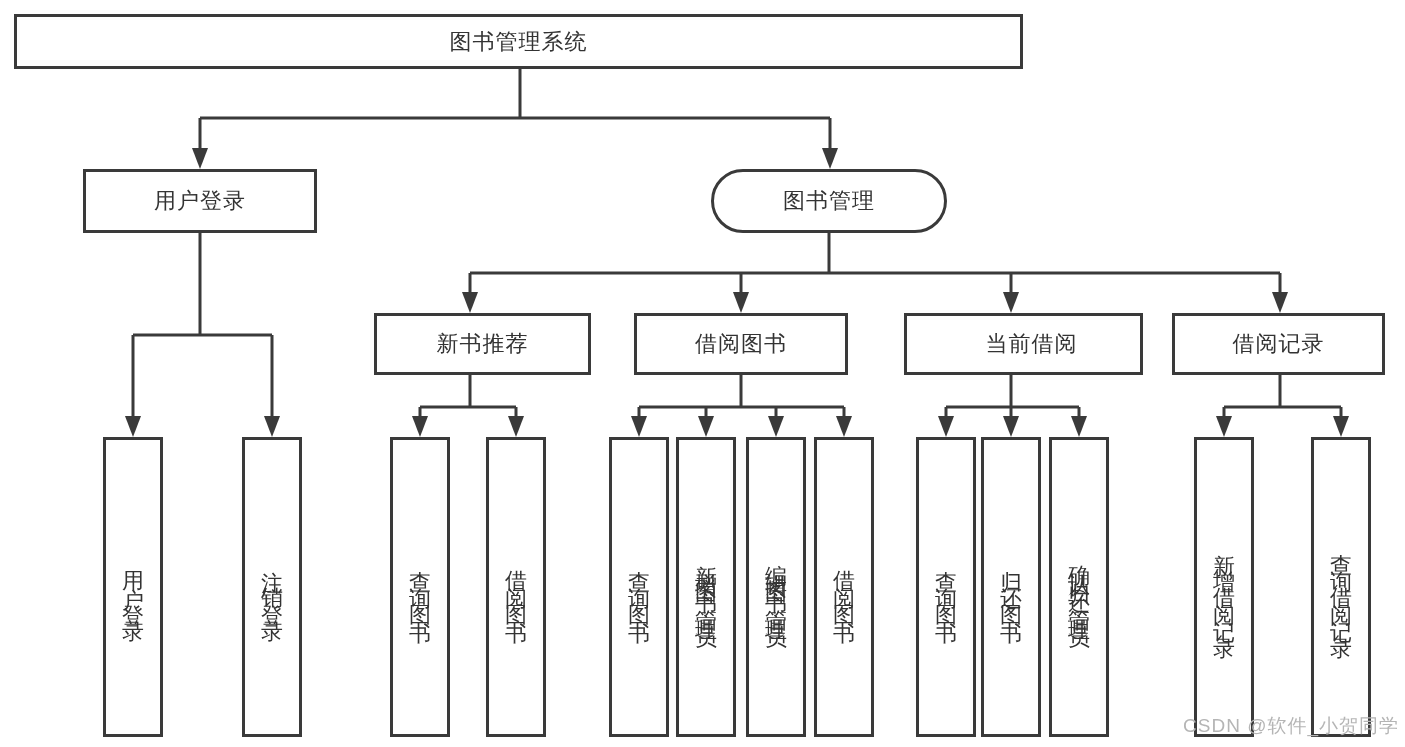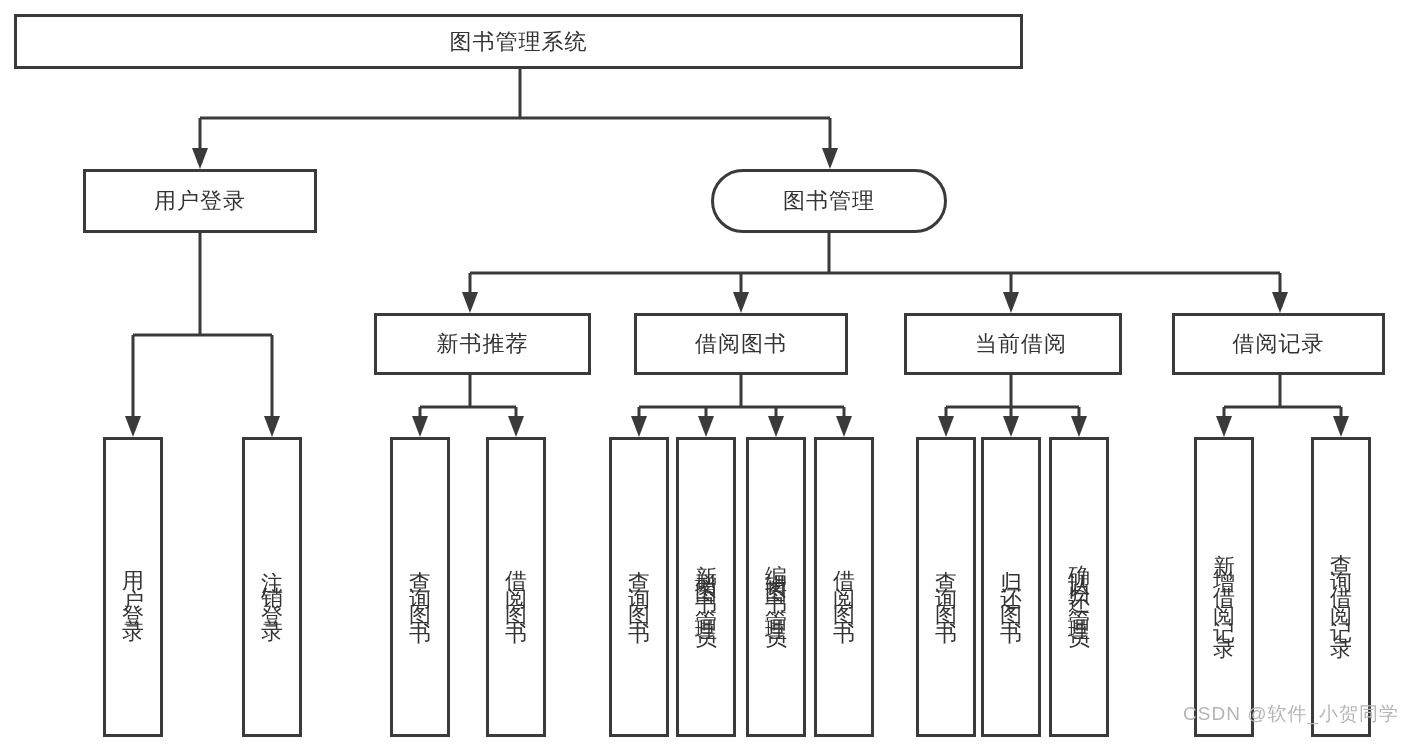--- a/index.html
+++ b/index.html
@@ -30,21 +30,21 @@
     writing-mode:vertical-rl;
     text-orientation:mixed;
     letter-spacing:17px;
     font-size:22px;
     line-height:1;
     white-space:nowrap;
   }
   .tight .vtext{letter-spacing:9px;}
   .watermark{
     position:absolute;
-    right:6px;bottom:20px;
+    right:6px;bottom:8px;
     font-size:19px;
     color:#b5b5b5;
     letter-spacing:1px;
     background:transparent;
     margin-left:31px;
   }
 </style>
 </head>
 <body>
 
@@ -100,21 +100,21 @@
   <div class="node lvl2" style="left:711px;width:236px;border-radius:32px;">
     <span>图书管理</span>
   </div>
 
   <div class="node lvl3" style="left:374px;width:217px;">
     <span>新书推荐</span>
   </div>
   <div class="node lvl3" style="left:634px;width:214px;">
     <span>借阅图书</span>
   </div>
-  <div class="node lvl3" style="left:904px;width:218px;padding-left:16px;">
+  <div class="node lvl3" style="left:904px;width:239px;padding-left:16px;">
     <span>当前借阅</span>
   </div>
   <div class="node lvl3" style="left:1172px;width:213px;">
     <span>借阅记录</span>
   </div>
 
   <div class="node leaf" style="left:103px;">
     <span class="vtext">用户登录</span>
   </div>
   <div class="node leaf" style="left:242px;">

